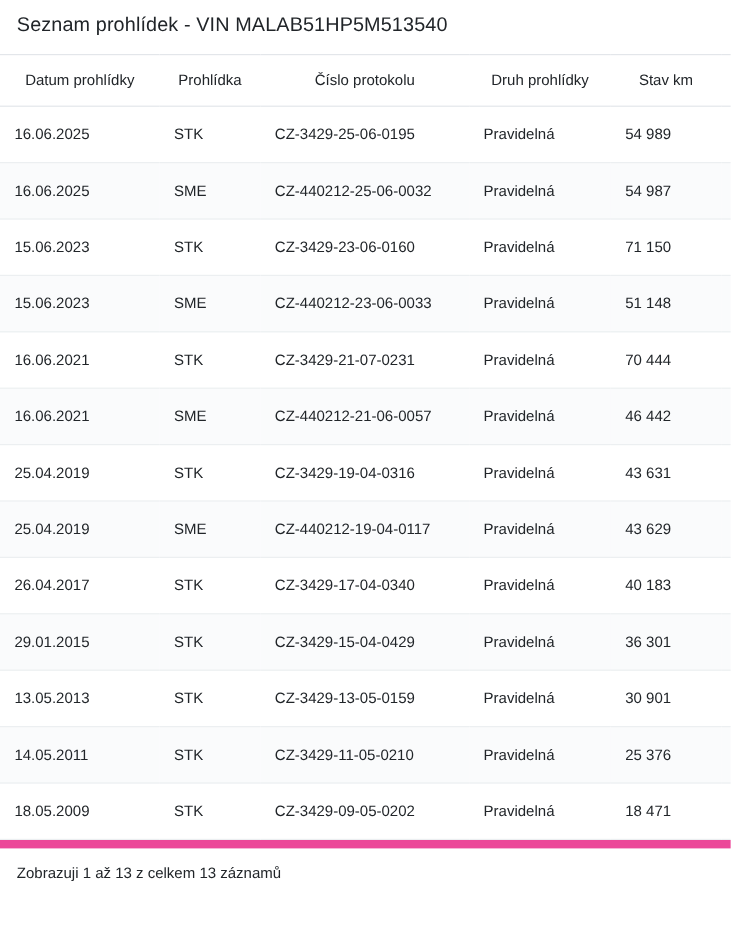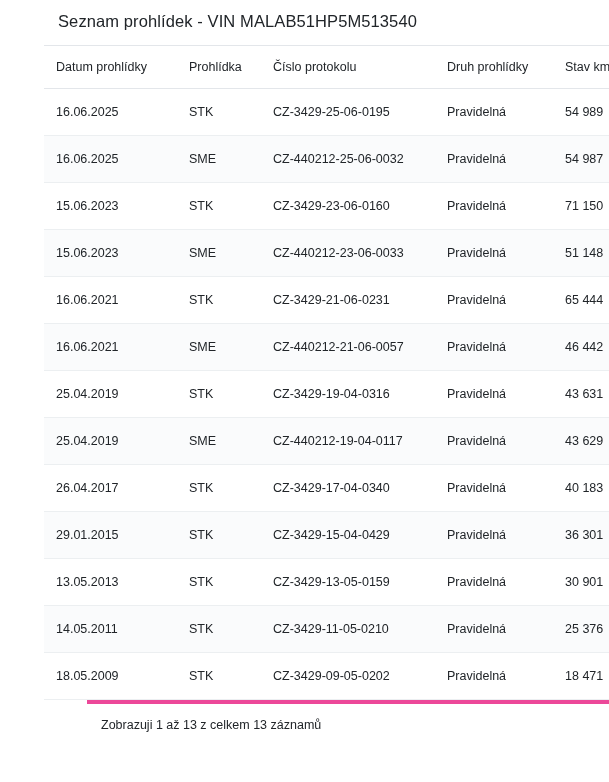--- a/index.html
+++ b/index.html
@@ -13,41 +13,40 @@
     font-family: "Liberation Sans", sans-serif;
     color: #212529;
     overflow: hidden;
   }
   .page {
     width: 609px;
     height: 782px;
     position: relative;
     background: #ffffff;
     box-sizing: border-box;
-    padding-left: 44px;
   }
   .panel-title {
     font-size: 16.5px;
     color: #212529;
     padding: 12px 14px 14px 14px;
     font-weight: normal;
     letter-spacing: 0.1px;
   }
   .table-wrap {
     width: 100%;
     overflow: hidden;
   }
   table.inspections {
     border-collapse: collapse;
     width: 660px;
     table-layout: fixed;
     font-size: 12.5px;
   }
   table.inspections thead th {
-    text-align: left;
+    text-align: center;
     font-weight: normal;
     color: #212529;
     font-size: 12.5px;
     padding: 14px 12px 14px 12px;
     border-top: 1px solid #e3e6ea;
     border-bottom: 1px solid #e3e6ea;
     background: #ffffff;
     white-space: nowrap;
   }
   table.inspections tbody td {
@@ -64,22 +63,21 @@
   col.c-date    { width: 133px; }
   col.c-type    { width: 84px; }
   col.c-proto   { width: 174px; }
   col.c-kind    { width: 118px; }
   col.c-km      { width: 92px; }
   col.c-extra   { width: 59px; }
   .footer-note {
     font-size: 12.5px;
     color: #212529;
     padding: 14px 14px 10px 14px;
-    border-top: 4px solid #ec4899;
-    margin-left: 43px;
+    border-top: 7px solid #ec4899;
   }
 </style>
 </head>
 <body>
 
 <div class="page">
 
   <div class="panel-title">Seznam prohlídek - VIN MALAB51HP5M513540</div>
 
   <div class="table-wrap">
@@ -131,23 +129,23 @@
           <td>15.06.2023</td>
           <td>SME</td>
           <td>CZ-440212-23-06-0033</td>
           <td>Pravidelná</td>
           <td>51 148</td>
           <td></td>
         </tr>
         <tr>
           <td>16.06.2021</td>
           <td>STK</td>
-          <td>CZ-3429-21-06-0231</td>
-          <td>Pravidelná</td>
-          <td>65 444</td>
+          <td>CZ-3429-21-07-0231</td>
+          <td>Pravidelná</td>
+          <td>70 444</td>
           <td></td>
         </tr>
         <tr class="alt">
           <td>16.06.2021</td>
           <td>SME</td>
           <td>CZ-440212-21-06-0057</td>
           <td>Pravidelná</td>
           <td>46 442</td>
           <td></td>
         </tr>

